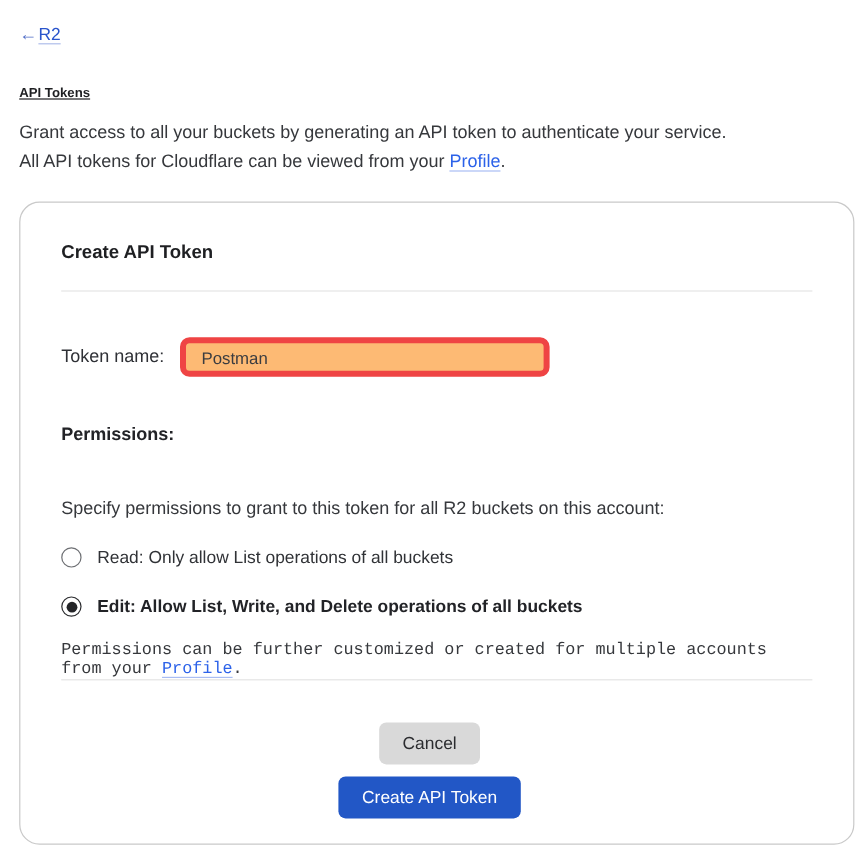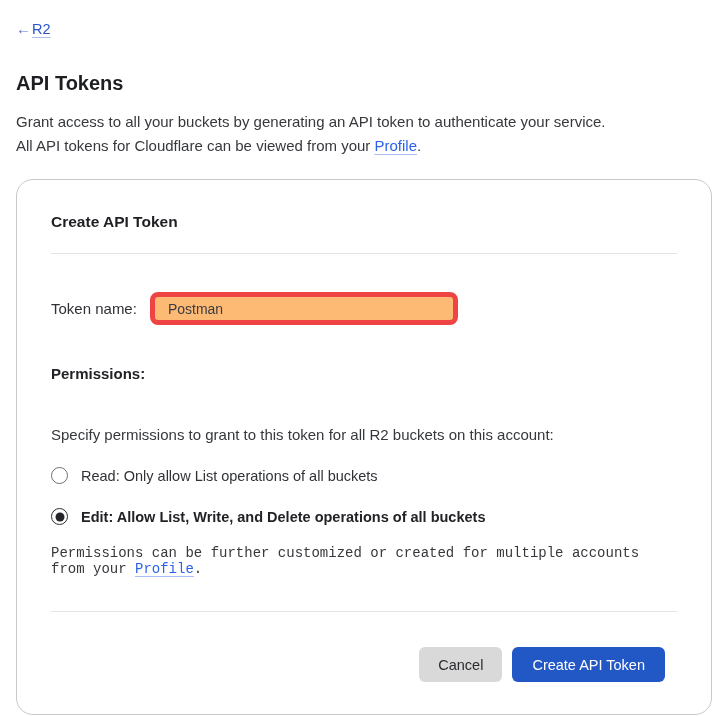--- a/index.html
+++ b/index.html
@@ -16,21 +16,21 @@
   .back-row { display: flex; align-items: center; font-size: 14.5px; margin-top: 2px; }
   .back-arrow { color: #5470c8; margin-right: 1px; font-size: 15px; }
   .back-link {
     color: #2a55cc; cursor: pointer;
     text-decoration: underline;
     text-decoration-color: #aebdea;
     text-underline-offset: 3px;
   }
 
   
-  .page-title { font-size: 20px; font-weight: 700; color: #1e1f22; margin-top: 35px; }
+  .page-title { font-size: 11px; font-weight: 700; color: #1e1f22; margin-top: 35px; text-decoration: underline; }
   .page-desc { font-size: 15px; line-height: 24px; color: #36383c; margin-top: 15px; max-width: 680px; }
   a.inline-link, .inline-link {
     color: #2c62e9; cursor: pointer;
     text-decoration: underline;
     text-decoration-color: #a9bdf3;
     text-underline-offset: 3px;
     text-align: right;
   }
 
   
@@ -77,21 +77,21 @@
     width: 9px; height: 9px; border-radius: 50%;
     background: #242528; transform: translate(-50%, -50%);
   }
   .radio-label { font-size: 14.5px; color: #303236; margin-left: 13px; }
   .radio-row.selected .radio-label { font-weight: 700; color: #222327; }
 
   .perm-note { font-size: 14px; color: #36383c; margin-top: 20px; font-family: Liberation Mono, monospace; }
 
   
   .card-footer { margin-top: auto; padding-bottom: 32px; }
-  .btn-row { display: flex; justify-content: flex-end; align-items: center; gap: 10px; margin-top: 35px; margin-right: 12px; }
+  .btn-row { display: flex; justify-content: flex-end; align-items: center; gap: 10px; margin-top: 35px; margin-right: 12px; flex-direction: column; }
   .btn {
     height: 35px; border: none; border-radius: 6px;
     font-family: "Liberation Sans", sans-serif;
     font-size: 14.5px; cursor: pointer;
     display: inline-flex; align-items: center; justify-content: center;
   }
   .btn-cancel { background: #d9d9d9; color: #2b2c2f; padding: 0 19px; }
   .btn-primary { background: #2257c6; color: #ffffff; padding: 0 20px; font-weight: 400; }
 </style>
 </head>

